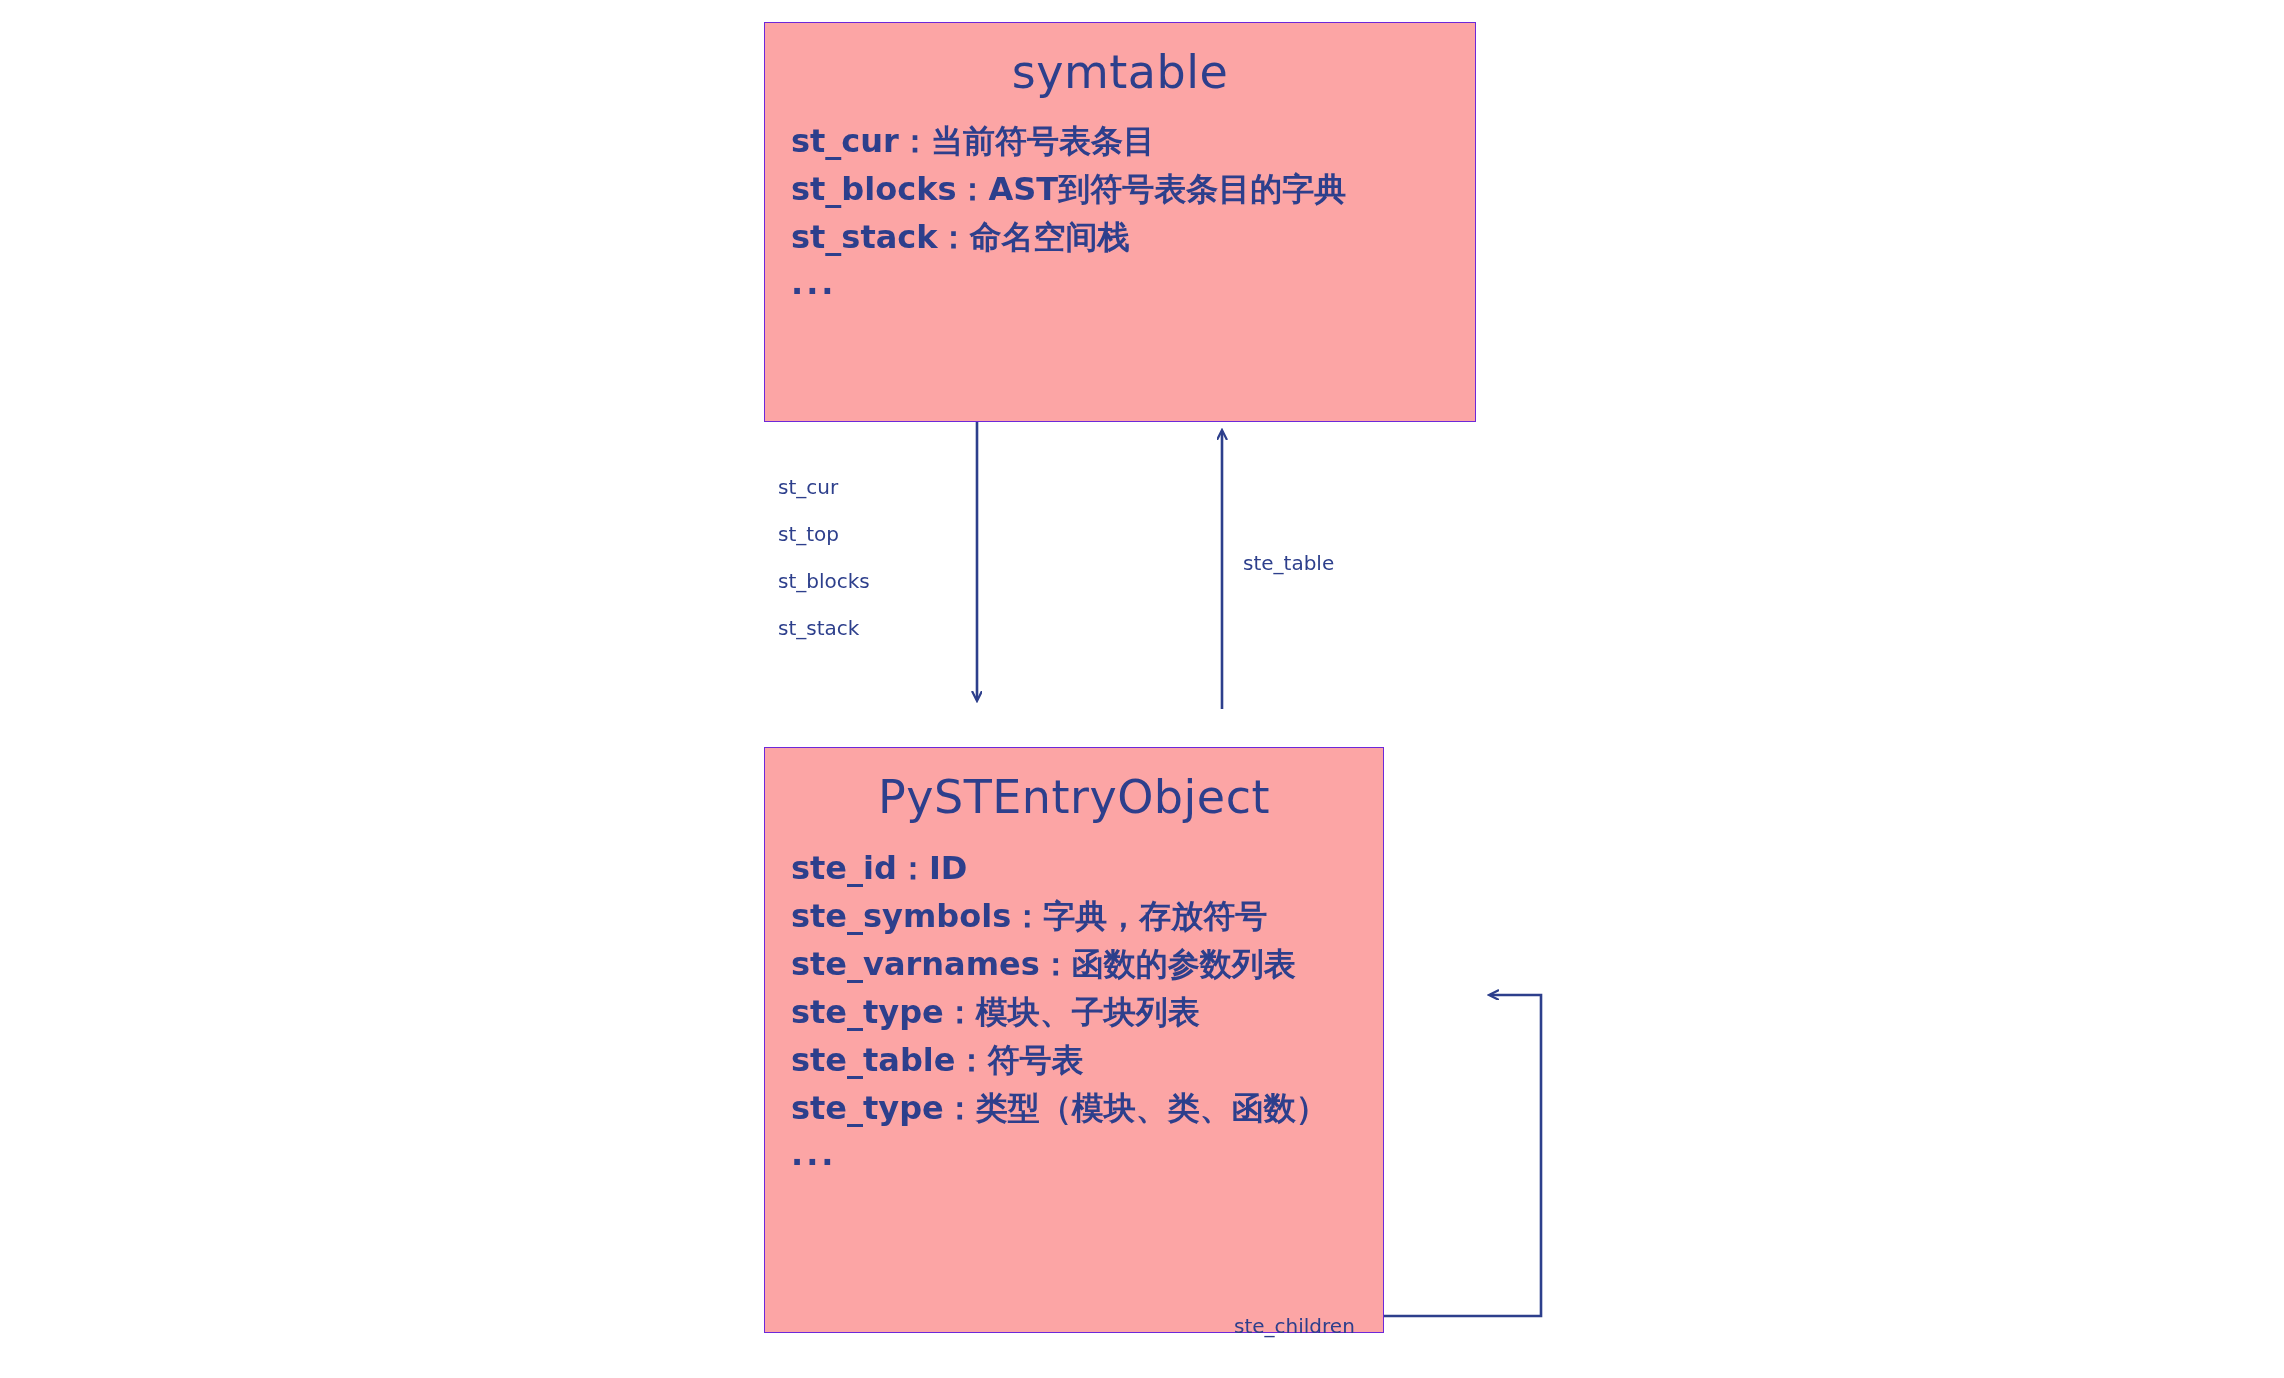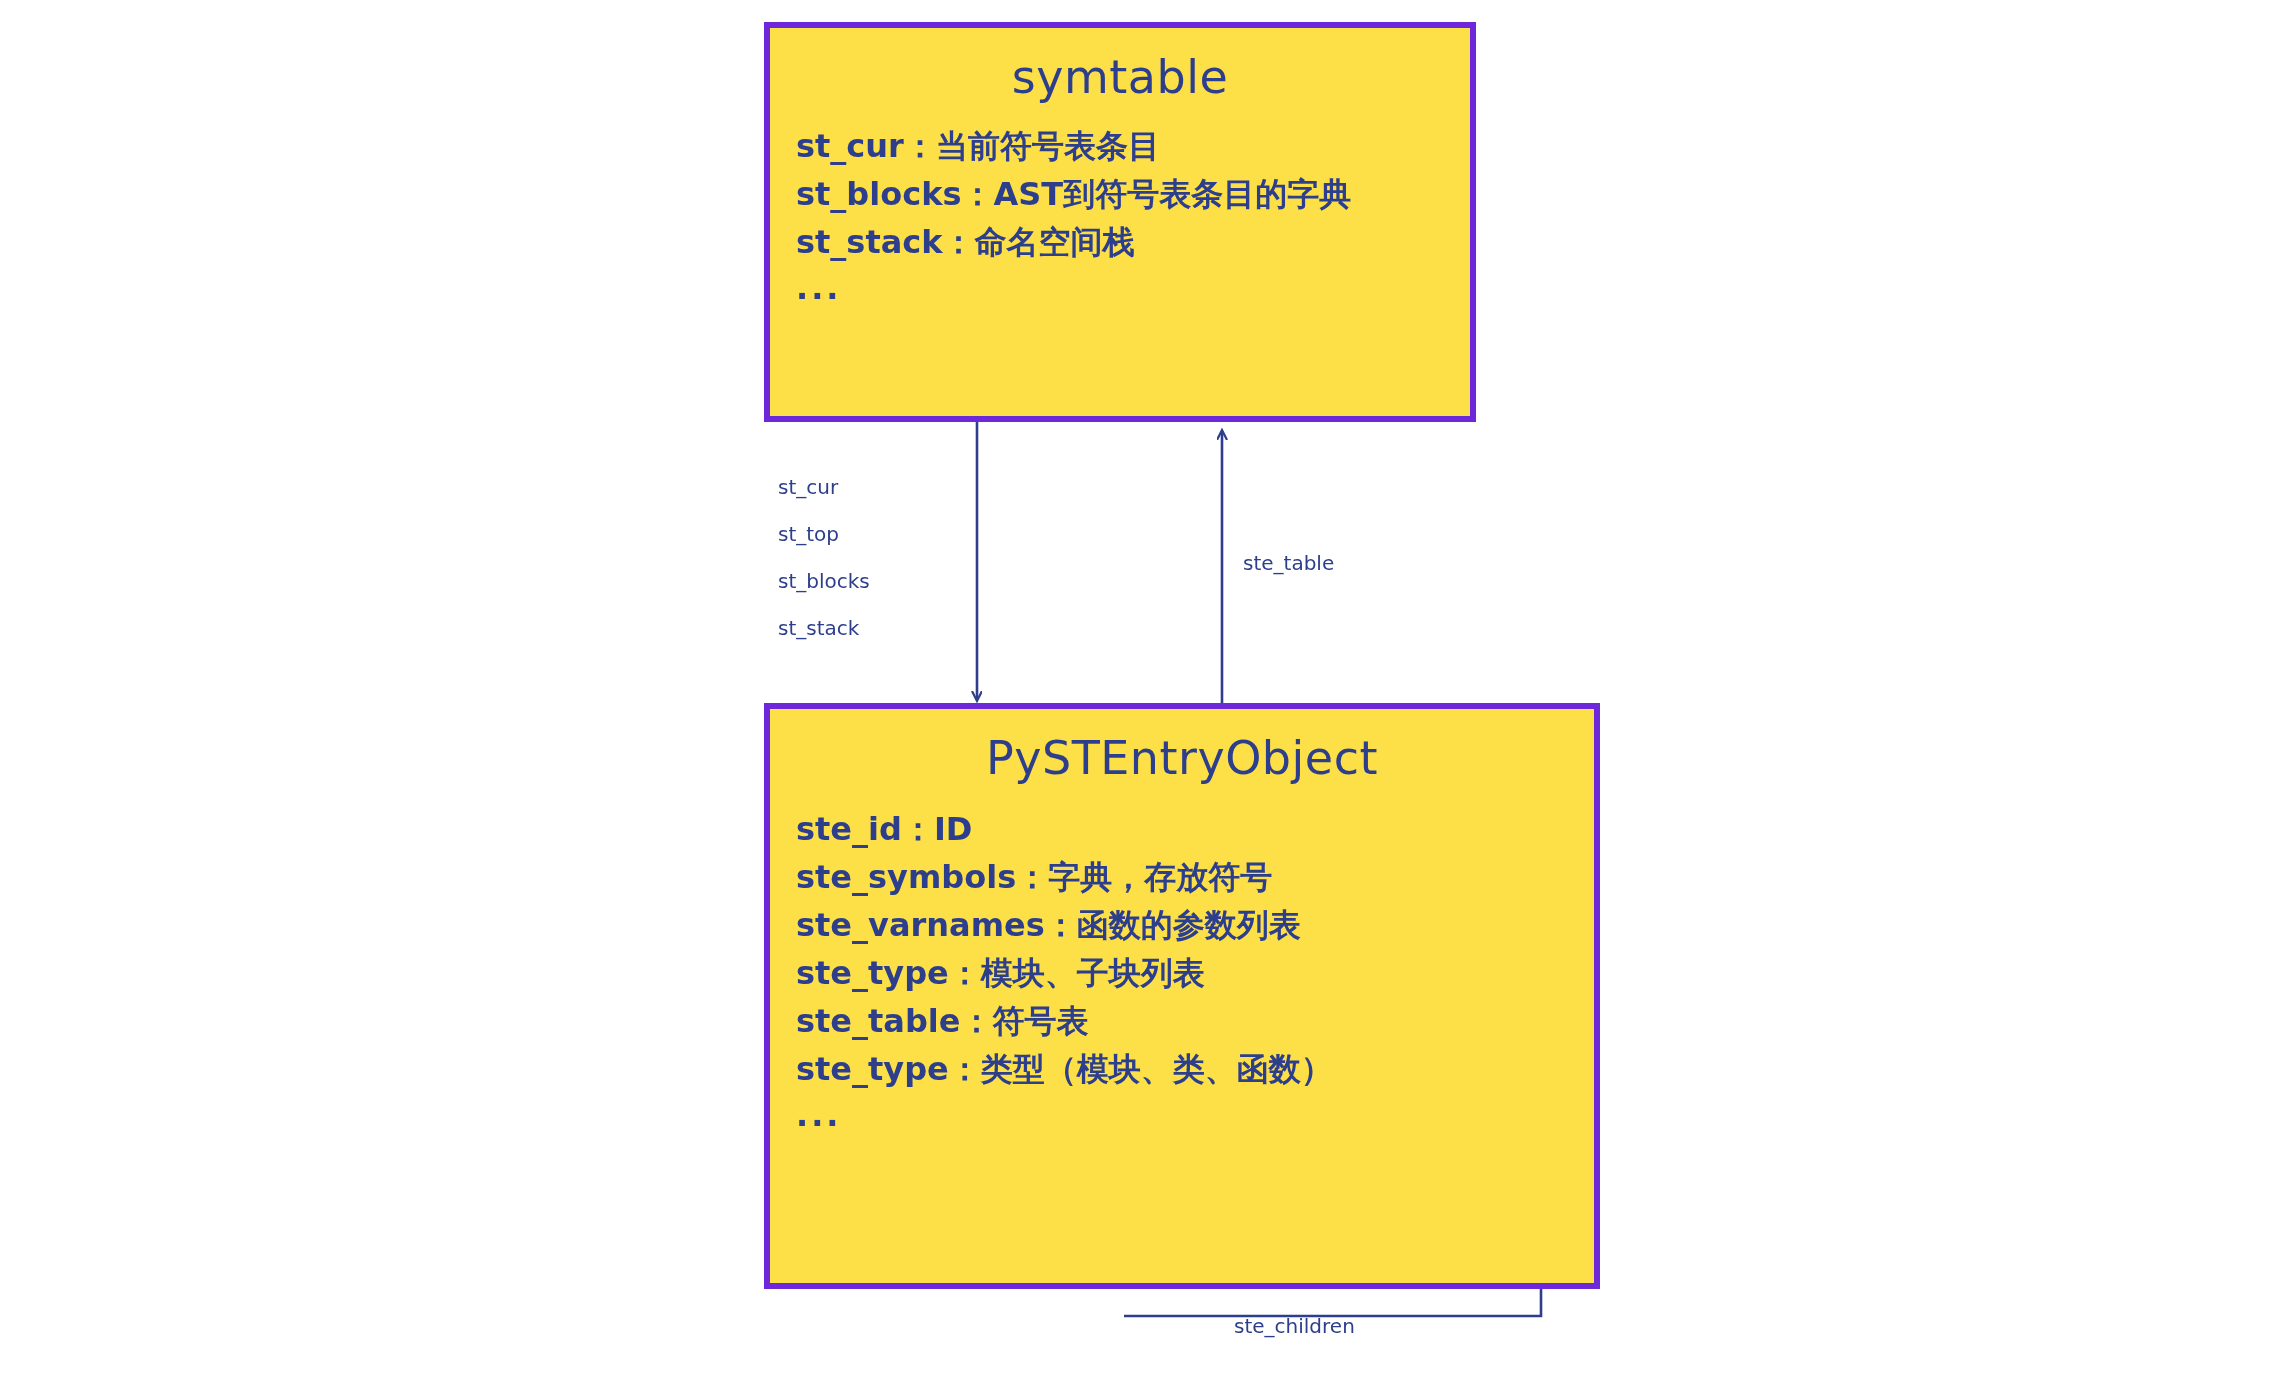--- a/index.html
+++ b/index.html
@@ -25,22 +25,22 @@
   svg.edges {
     position: absolute;
     left: 0;
     top: 0;
     width: 2284px;
     height: 1378px;
     pointer-events: none;
   }
   .node {
     position: absolute;
-    border: 6px solid #6d28d9;
-    background: #fde047;
+    border: 1px solid #6d28d9;
+    background: #fca5a5;
     box-sizing: border-box;
   }
   .node-title {
     text-align: center;
     font-size: 46px;
     color: #2d3f8c;
     letter-spacing: 0.5px;
     margin-top: 22px;
     margin-bottom: 10px;
     font-family: "DejaVu Sans", sans-serif;
@@ -63,22 +63,22 @@
   }
   #node-symtable {
     left: 764px;
     top: 22px;
     width: 712px;
     height: 400px;
   }
   #node-symtable .node-fields { padding-top: 8px; }
   #node-pystentry {
     left: 764px;
-    top: 703px;
-    width: 836px;
+    top: 747px;
+    width: 620px;
     height: 586px;
   }
   #node-pystentry .node-fields { padding-top: 10px; }
   .edge-label {
     position: absolute;
     font-size: 20px;
     line-height: 47px;
     color: #2d3f8c;
     white-space: nowrap;
   }

